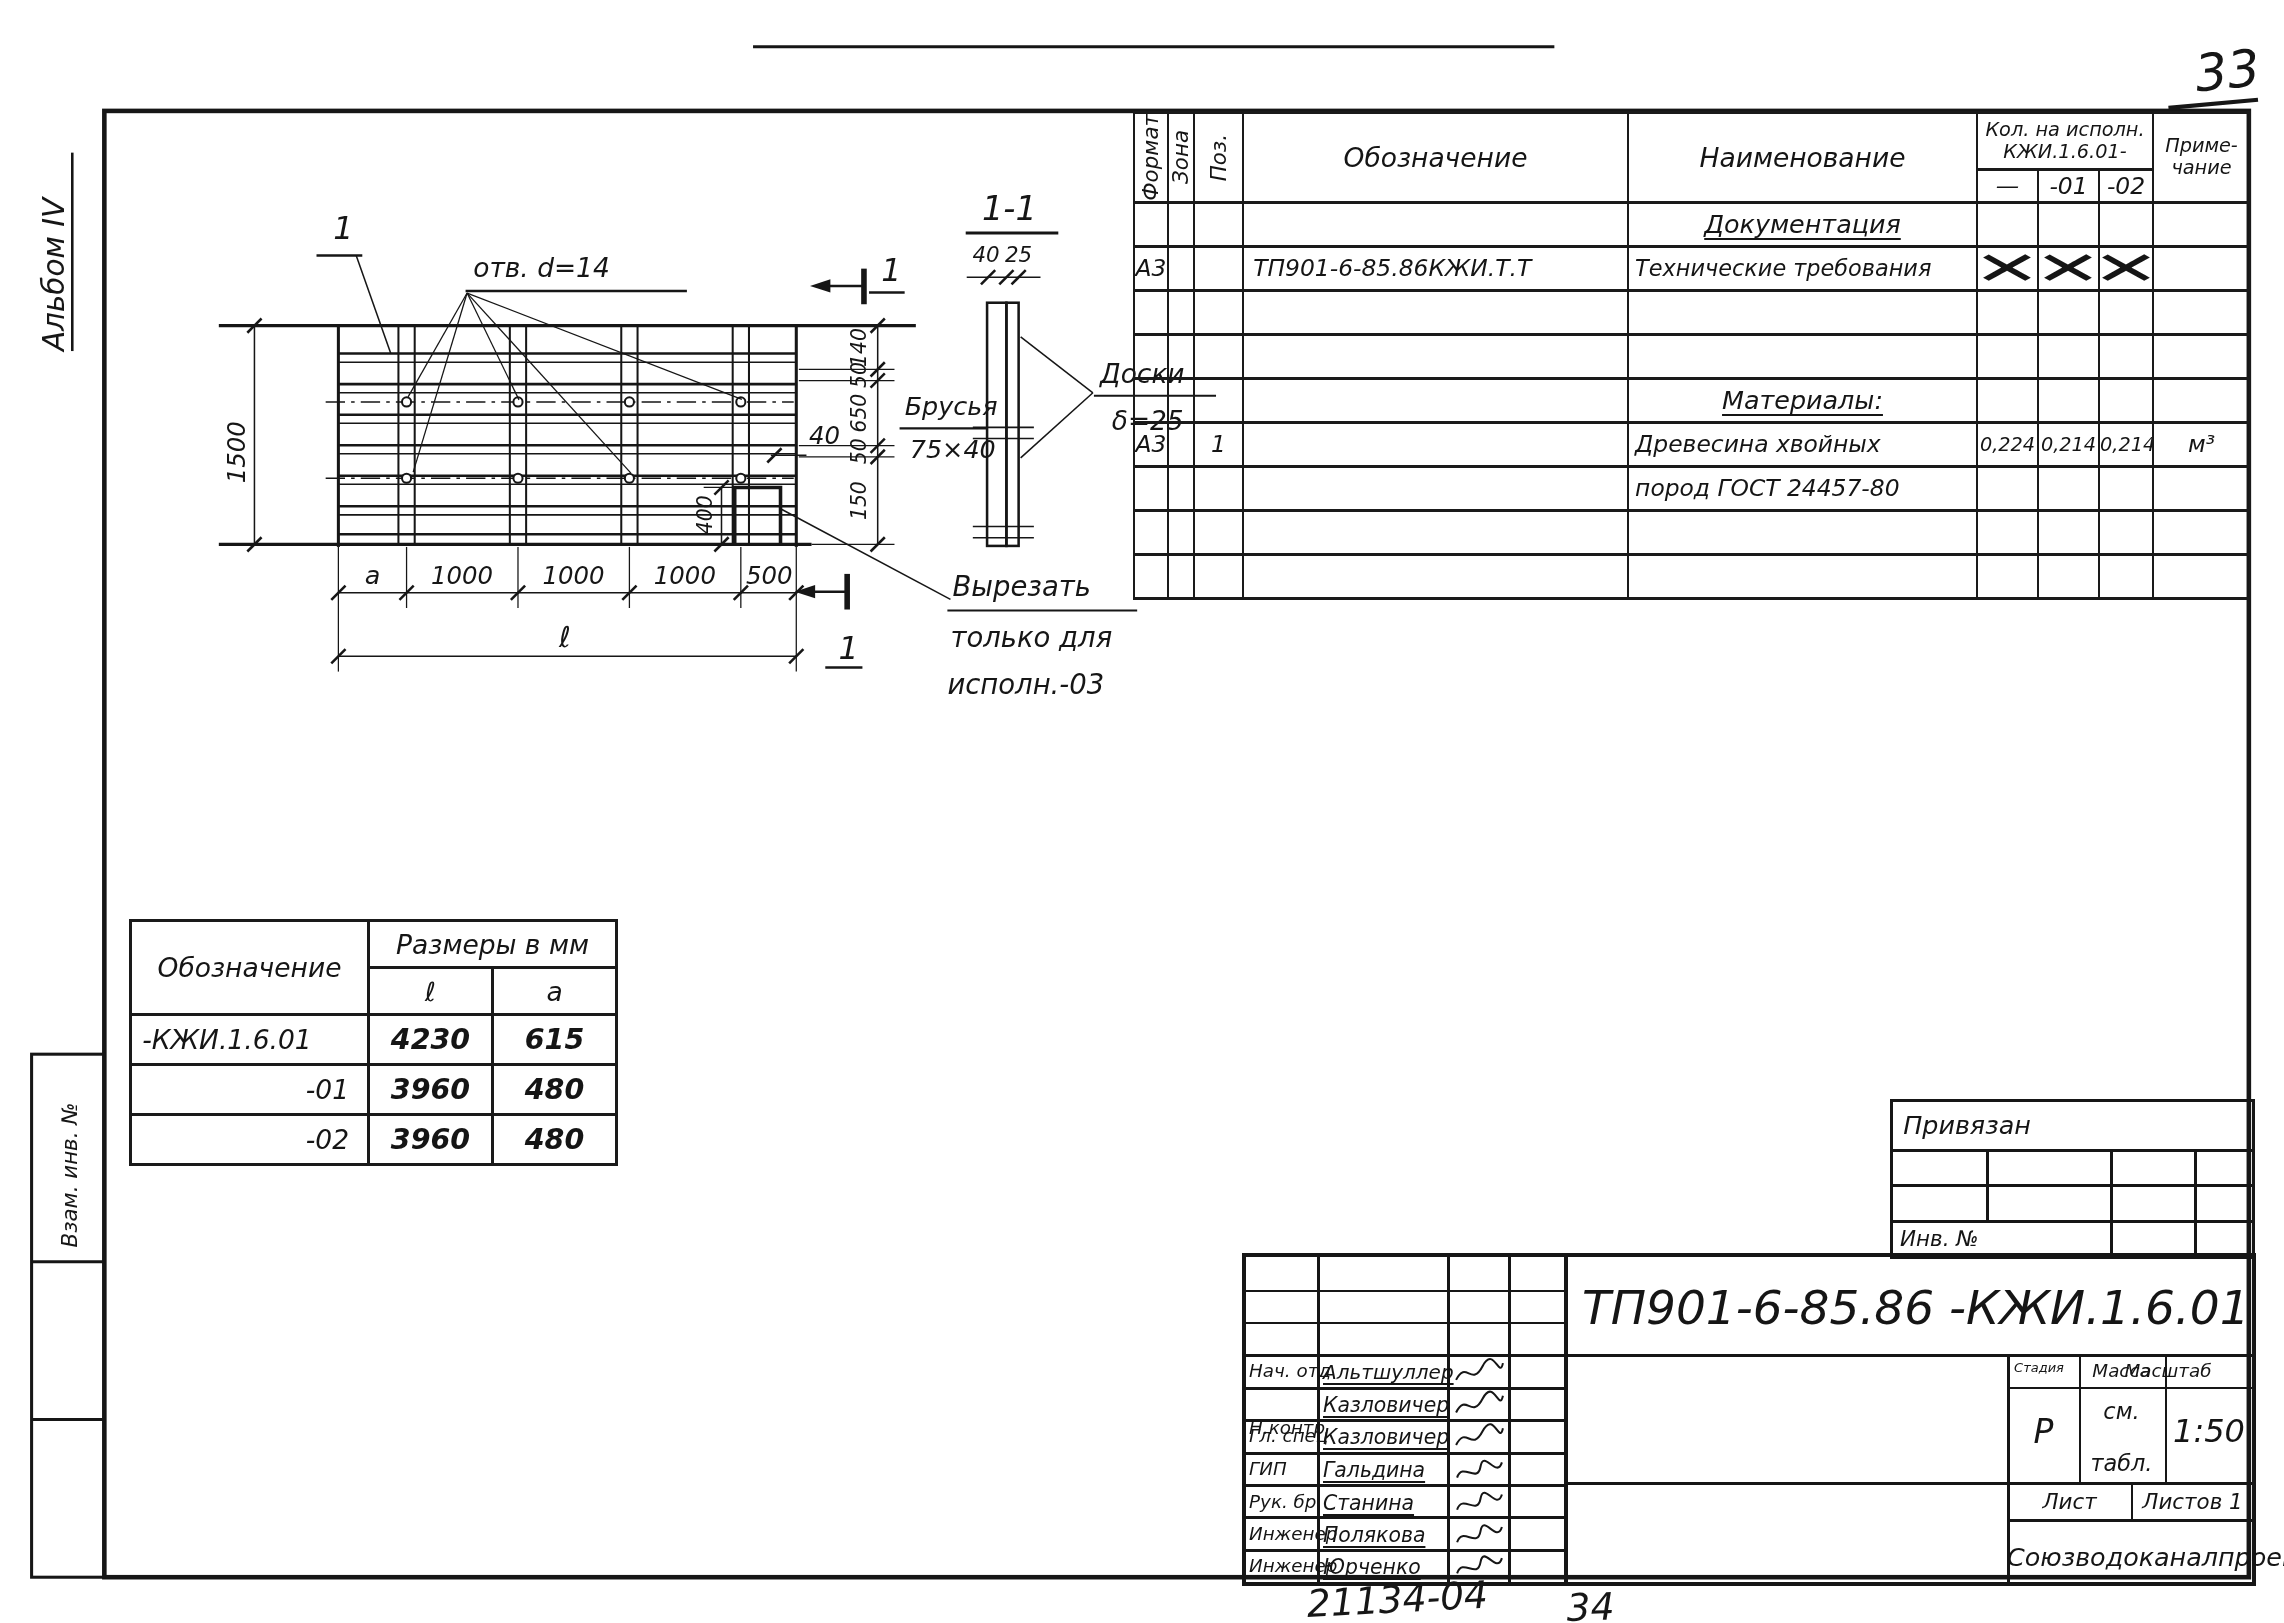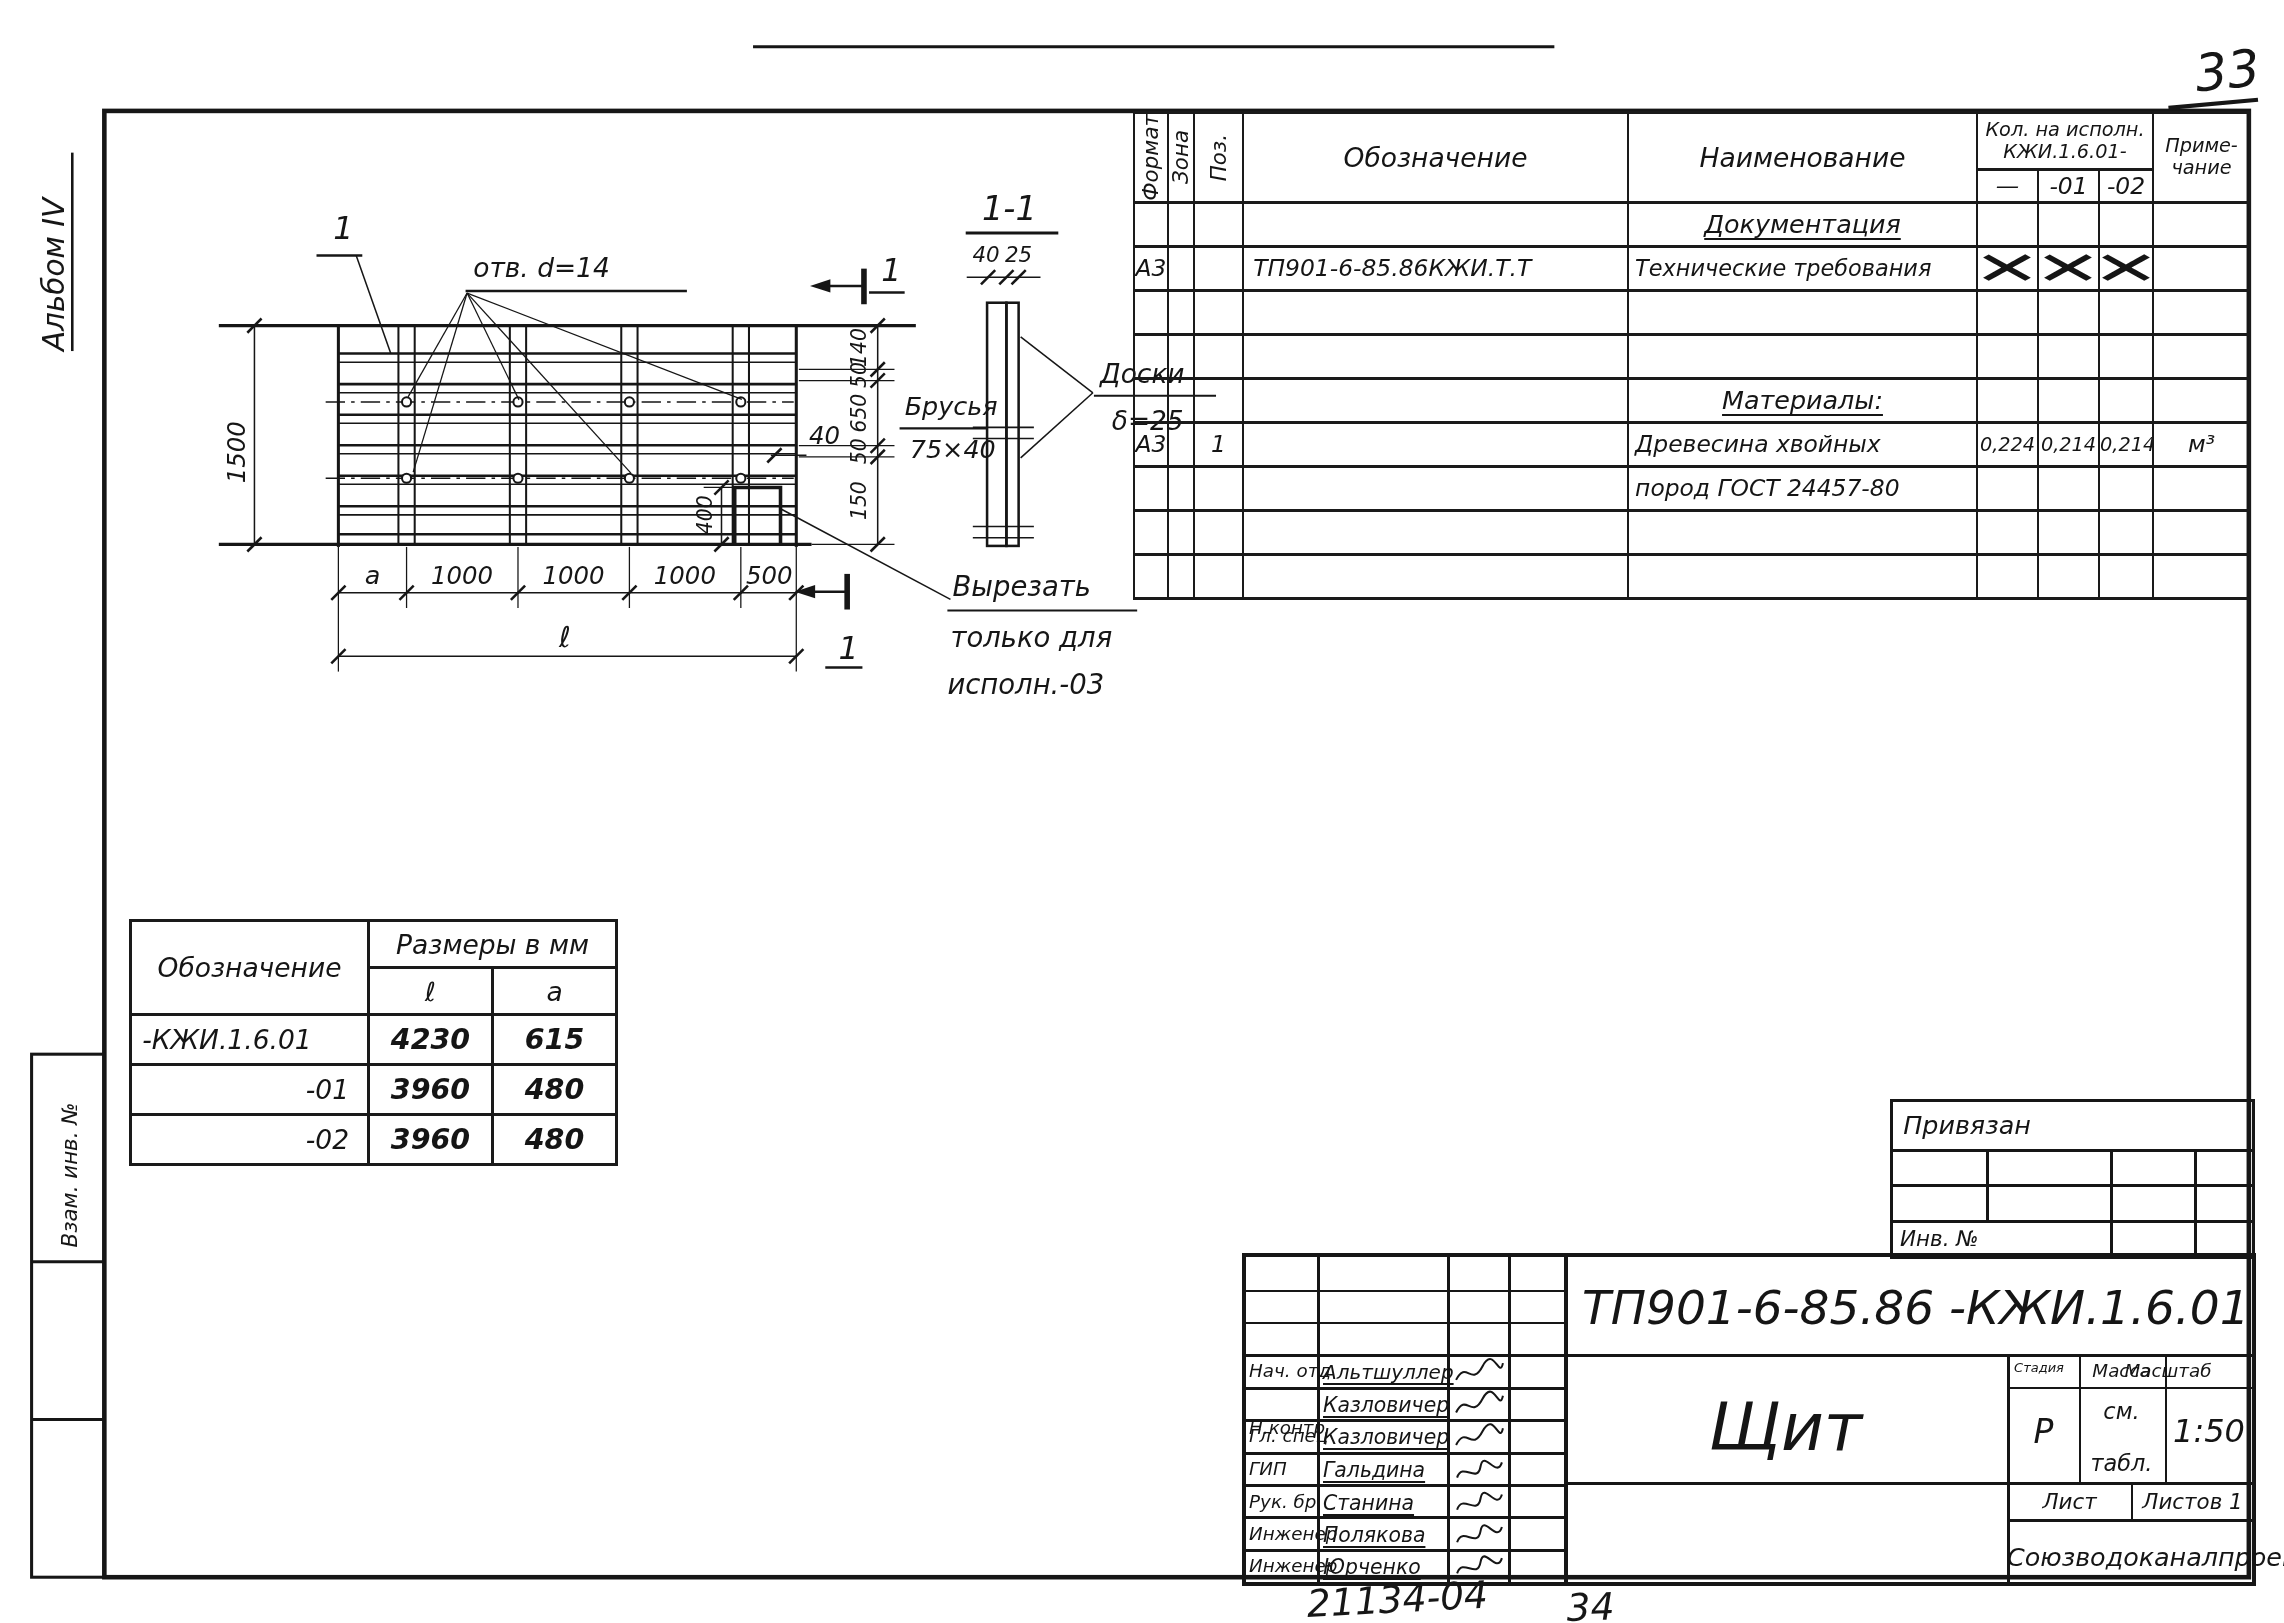--- a/index.html
+++ b/index.html
@@ -459,21 +459,20 @@
         <path d="M12,300 C22,268 52,313 58,278 S90,303 100,270"></path>
         <path d="M12,364 C22,332 52,377 58,342 S90,367 100,334"></path>
         <path d="M12,425 C22,393 52,438 58,403 S90,428 100,395"></path>
       </g>
     </svg>
 
     <div class="ln" style="left:318px;top:97px;width:688px;height:3.1px;"></div>
     <div class="lbl" style="left:336px;top:23px;width:661px;text-align:center;font-size:47px;">ТП901-6-85.86  -КЖИ.1.6.01</div>
 
     <div class="ln" style="left:761px;top:97px;width:3.1px;height:228px;"></div>
-    <div class="lbl" style="left:318px;top:132px;width:443px;text-align:center;font-size:66px;">Щит</div>
 
     <div class="ln" style="left:833px;top:97px;width:2px;height:129px;"></div>
     <div class="ln" style="left:919px;top:97px;width:2px;height:129px;"></div>
     <div class="ln" style="left:761px;top:130px;width:246px;height:2px;"></div>
     <div class="lbl" style="left:761px;top:103px;width:64px;text-align:center;font-size:13px;">Стадия</div>
     <div class="lbl" style="left:833px;top:103px;width:85px;text-align:center;font-size:18.3px;">Масса</div>
     <div class="lbl" style="left:878px;top:103px;width:88px;text-align:center;font-size:18.3px;">Масштаб</div>
     <div class="lbl" style="left:761px;top:155px;width:73px;text-align:center;font-size:33px;">Р</div>
     <div class="lbl" style="left:833px;top:141px;width:85px;text-align:center;font-size:22.4px;">см.</div>
     <div class="lbl" style="left:833px;top:193px;width:85px;text-align:center;font-size:22.4px;">табл.</div>

